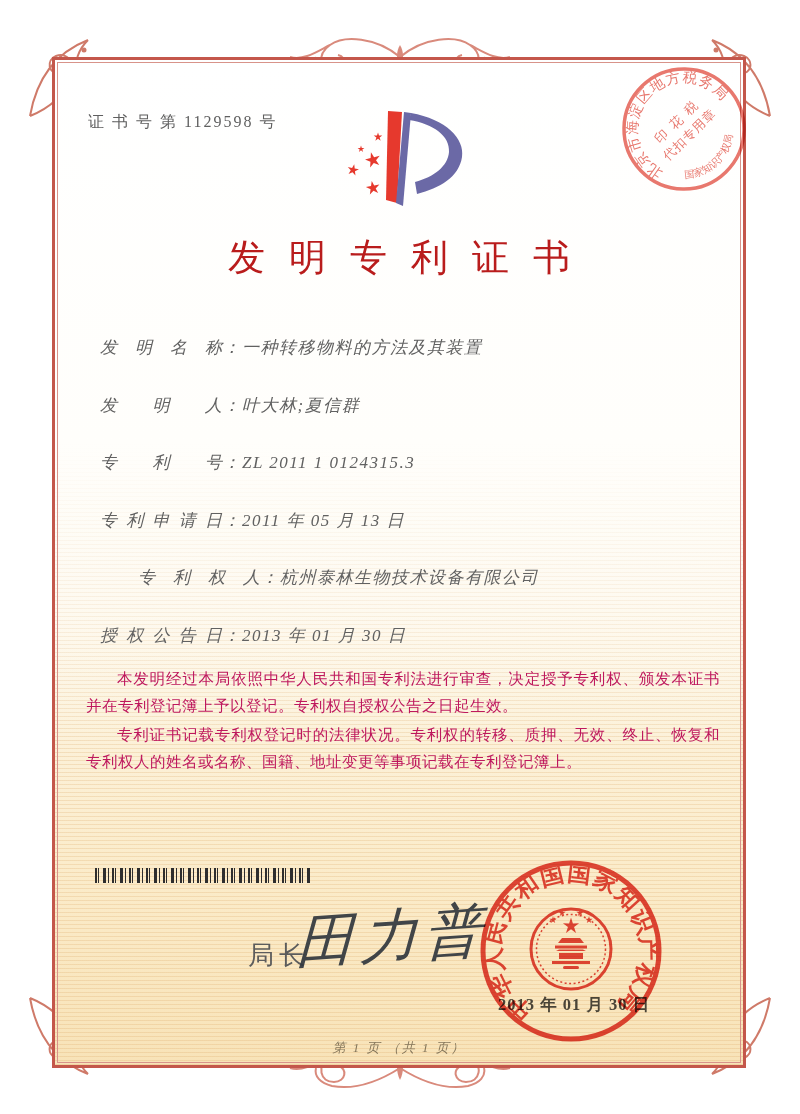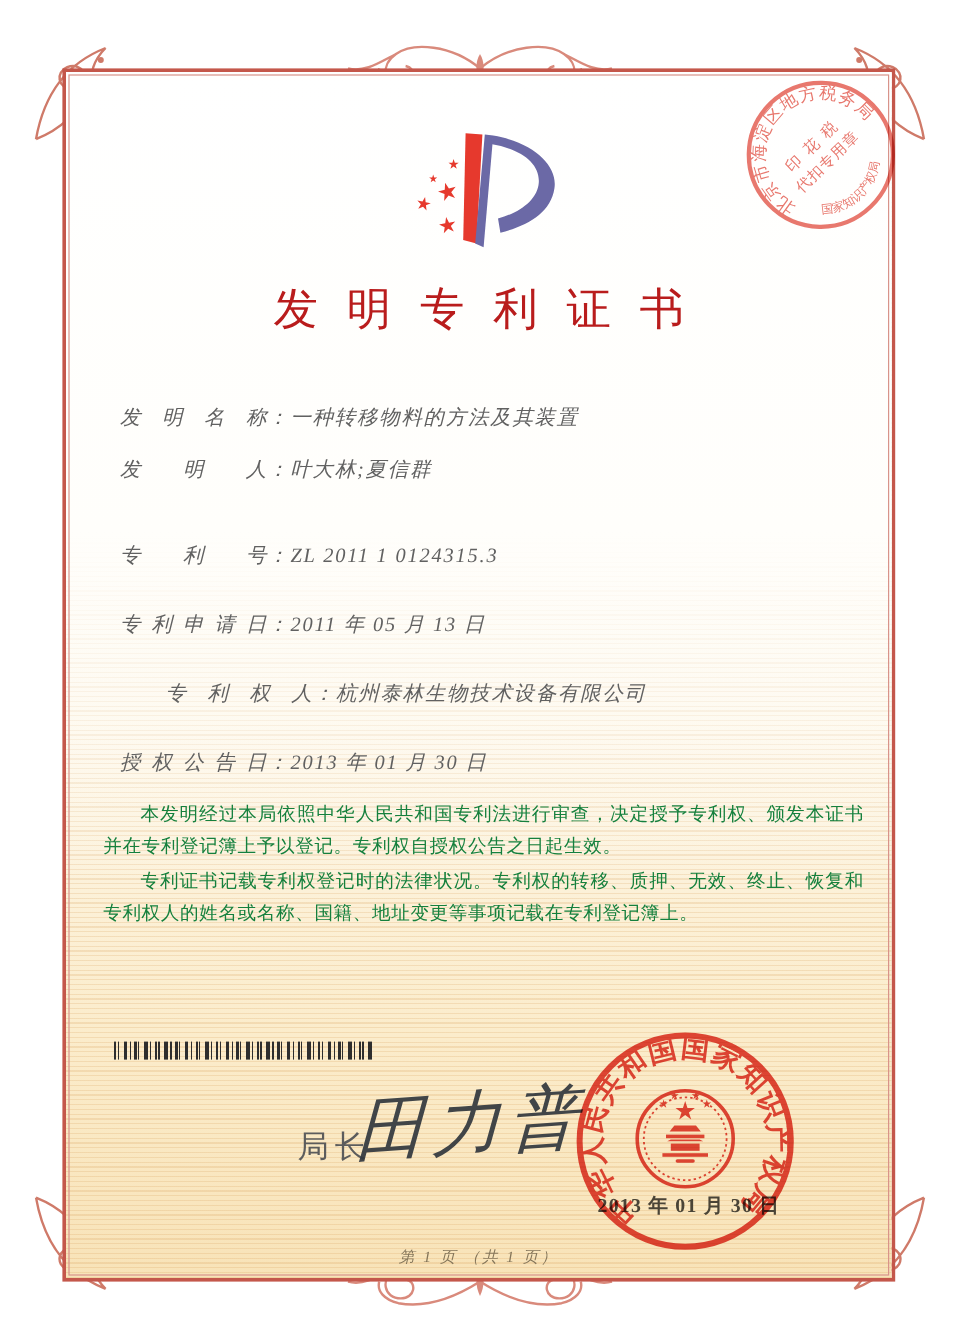--- a/index.html
+++ b/index.html
@@ -20,23 +20,23 @@
 
   
   .cert-no{position:absolute;left:88px;top:112px;font-size:16px;color:#5f5f5f;letter-spacing:2px;}
   .title{position:absolute;left:52px;top:233px;width:694px;text-align:center;
          font-size:37px;color:#b91c1c;letter-spacing:24px;text-indent:24px;}
   .fields{position:absolute;left:100px;top:0;width:600px;}
   .field-row{position:absolute;left:0;font-size:17px;color:#616161;white-space:nowrap;font-style:italic;}
   .field-label{display:inline-block;width:122px;text-align:justify;text-align-last:justify;vertical-align:bottom;}
   .field-sep{margin:0 2px 0 1px;}
   .field-value{letter-spacing:1.5px;}
-  .f0{top:336px;} .f1{top:380px;} .f2{top:451px;} .f3{top:509px;} .f4{top:566px;margin-left:38px;} .f5{top:624px;}
+  .f0{top:336px;} .f1{top:394px;} .f2{top:451px;} .f3{top:509px;} .f4{top:566px;margin-left:38px;} .f5{top:624px;}
 
-  .body-text{position:absolute;left:86px;top:666px;width:634px;font-size:15.5px;line-height:1.74;color:#15803d;}
+  .body-text{position:absolute;left:86px;top:666px;width:634px;font-size:15.5px;line-height:1.74;color:#be185d;}
   .body-text p{margin:0 0 2px 0;text-indent:2em;text-align:justify;letter-spacing:0.5px;}
 
   .barcode{position:absolute;left:95px;top:868px;width:215px;height:15px;background:
     repeating-linear-gradient(90deg,#2e2e2e 0 2px,transparent 2px 3px,#2e2e2e 3px 4px,
       transparent 4px 8px,#2e2e2e 8px 11px,transparent 11px 13px,#2e2e2e 13px 14px,transparent 14px 17px);}
 
   .director-label{position:absolute;left:248px;top:938px;font-size:26px;color:#5c5c5c;letter-spacing:5px;}
   .signature{position:absolute;left:296px;top:898px;font-size:58px;color:#32383e;
              font-family:"DejaVu Sans",sans-serif;font-style:italic;
              transform:rotate(-4deg) skewX(-6deg);letter-spacing:6px;opacity:.92;}
@@ -87,20 +87,21 @@
       <use href="#cornerScroll"></use>
     </svg>
   <svg class="ornament" style="left:688px;top:996px;transform:scale(-1,-1)" width="90" height="90">
       <use href="#cornerScroll"></use>
     </svg>
 
   <div class="frame">
     <div class="frame-bg"></div>
   </div>
 
+  <div class="cert-no">证 书 号 第 1129598 号</div>
 
   <svg style="position:absolute;left:318px;top:95px" width="170" height="128" viewBox="0 0 170 128">
     <polygon points="70,16 84,17 79,108 68,105" fill="#e6392d"></polygon>
     <polygon points="86,17 93,18 85,111 78,108" fill="#6b69a6"></polygon>
     <path d="M93,18 C128,24 147,44 144,62 C141,82 122,93 99,99 L97,87 C116,82 130,71 131,57 C132,41 116,29 91,25 Z" fill="#6b69a6"></path>
     <use href="#star5" transform="translate(60,42) scale(0.45)" fill="#e6392d"></use>
     <use href="#star5" transform="translate(43,54) scale(0.36)" fill="#e6392d"></use>
     <use href="#star5" transform="translate(55,65) scale(0.8) rotate(-15)" fill="#e6392d"></use>
     <use href="#star5" transform="translate(35,75) scale(0.6) rotate(12)" fill="#e6392d"></use>
     <use href="#star5" transform="translate(55,93) scale(0.72) rotate(-10)" fill="#e6392d"></use>

